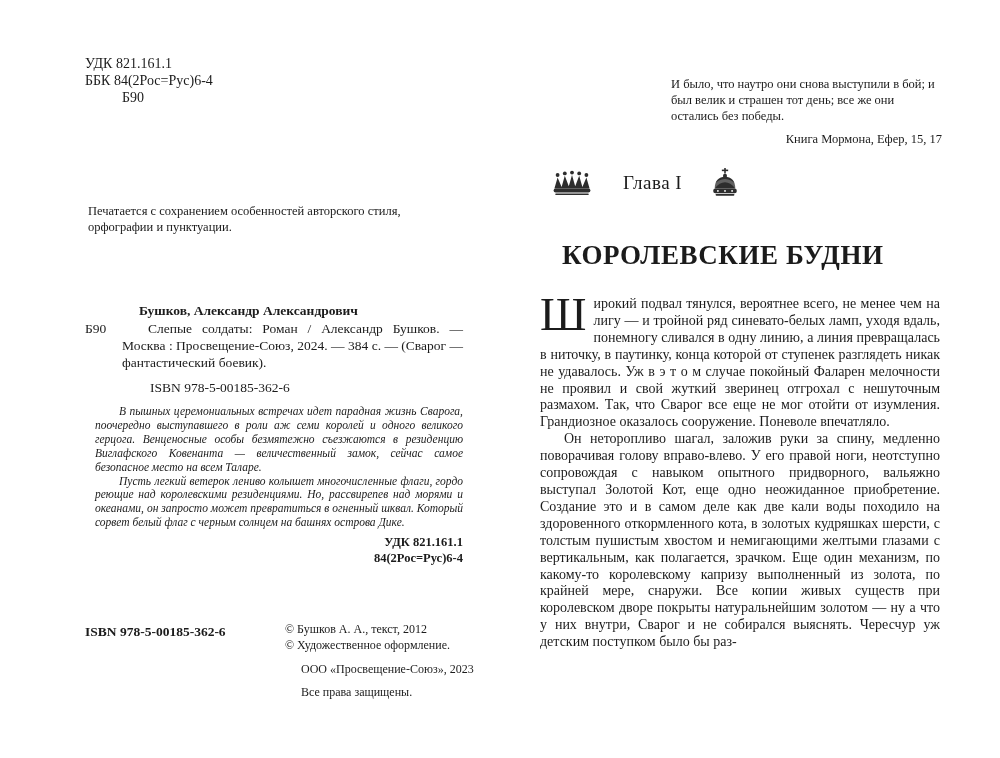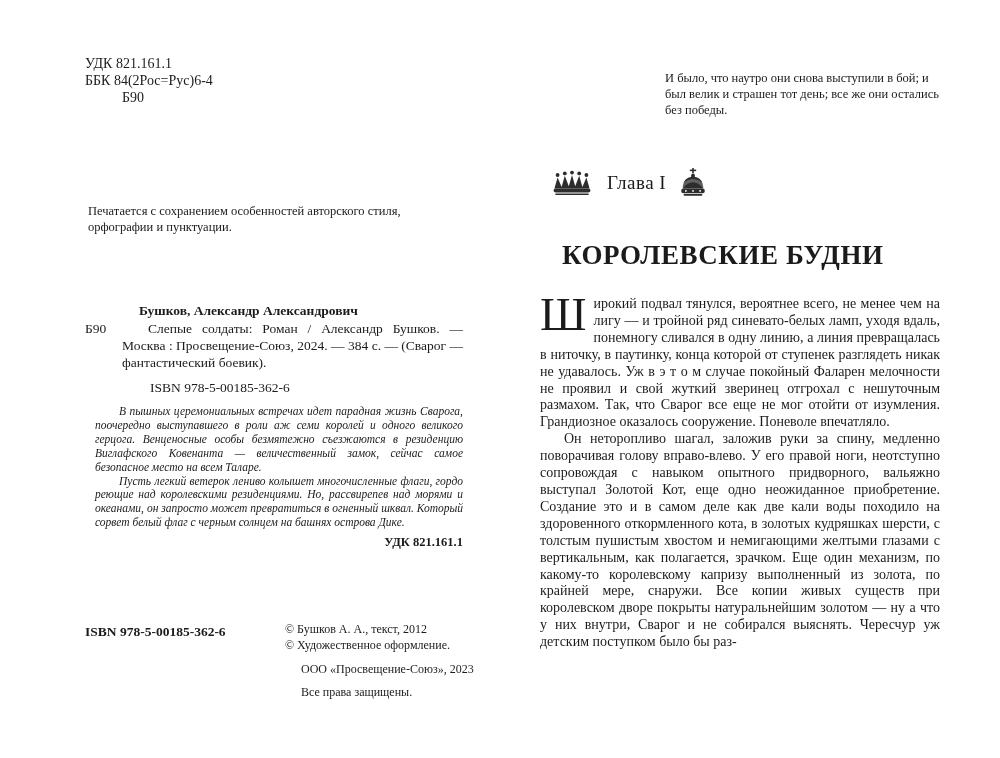--- a/index.html
+++ b/index.html
@@ -29,24 +29,24 @@
 
   .udc-footer{left:263px;top:534px;width:200px;text-align:right;
               font-weight:bold;font-size:12.5px;line-height:16px;}
 
   .footer-isbn{left:85px;top:624px;font-size:13.5px;font-weight:bold;}
   .copyrights{left:285px;top:622px;width:195px;font-size:12px;line-height:15.8px;}
   .copyrights .indent{padding-left:16px;margin-top:8px;}
 
   
   .epigraph{left:665px;top:70px;width:277px;font-size:12.5px;line-height:16.2px;}
-  .epigraph p{margin:0;}
+  .epigraph p{margin:6px;}
   .epi-attr{text-align:right;margin-top:1px;}
 
-  .chapter-row{left:548px;top:168px;display:flex;align-items:center;gap:11px;}
+  .chapter-row{left:548px;top:168px;display:flex;align-items:center;gap:27px;}
   .chapter-label{font-size:19px;letter-spacing:0.5px;}
   .crown{display:block;}
 
   .title{left:546px;top:224px;margin:16px;font-size:27px;font-weight:bold;
          letter-spacing:0.6px;white-space:nowrap;}
 
   .body-text{left:540px;top:296px;width:400px;font-size:14px;
              line-height:16.9px;text-align:justify;}
   .body-text p{margin:0;}
   .dropcap{float:left;font-size:46px;line-height:33px;padding:2px 7px 0 0;}
@@ -72,33 +72,35 @@
 
 <div class="abs bib-isbn">ISBN 978-5-00185-362-6</div>
 
 <div class="abs annotation">
   <p>В пышных церемониальных встречах идет парадная жизнь Сварога, поочередно выступавшего в роли аж семи королей и одного великого герцога. Венценосные особы безмятежно съезжаются в резиденцию Виглафского Ковенанта — величественный замок, сейчас самое безопасное место на всем Таларе.</p>
   <p>Пусть легкий ветерок лениво колышет многочисленные флаги, гордо реющие над королевскими резиденциями. Но, рассвирепев над морями и океанами, он запросто может превратиться в огненный шквал. Который сорвет белый флаг с черным солнцем на башнях острова Дике.</p>
 </div>
 
 <div class="abs udc-footer">
   <div>УДК 821.161.1</div>
+  <div>84(2Рос=Рус)6-4</div>
 </div>
 
 <div class="abs footer-isbn">ISBN 978-5-00185-362-6</div>
 
 <div class="abs copyrights">
   <div>© Бушков А. А., текст, 2012</div>
   <div>© Художественное оформление.</div>
   <div class="indent">ООО «Просвещение-Союз», 2023</div>
   <div class="indent">Все права защищены.</div>
 </div>
 
 <div class="abs epigraph">
   <p>И было, что наутро они снова выступили в бой; и был велик и страшен тот день; все же они остались без победы.</p>
+  <div class="epi-attr">Книга Мормона, Ефер, 15, 17</div>
 </div>
 
 <div class="abs chapter-row">
   <svg class="crown" width="48" height="26" viewBox="0 0 60 32" xmlns="http://www.w3.org/2000/svg">
     <g fill="#2d2d2d">
       <circle cx="12" cy="6" r="2.4"></circle>
       <circle cx="21" cy="4" r="2.4"></circle>
       <circle cx="30" cy="3" r="2.4"></circle>
       <circle cx="39" cy="4" r="2.4"></circle>
       <circle cx="48" cy="6" r="2.4"></circle>

